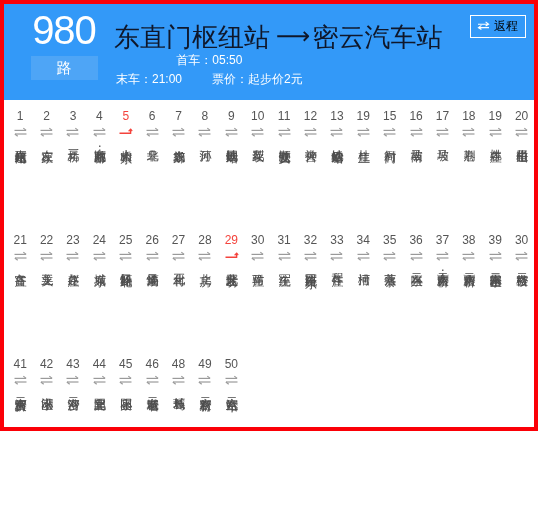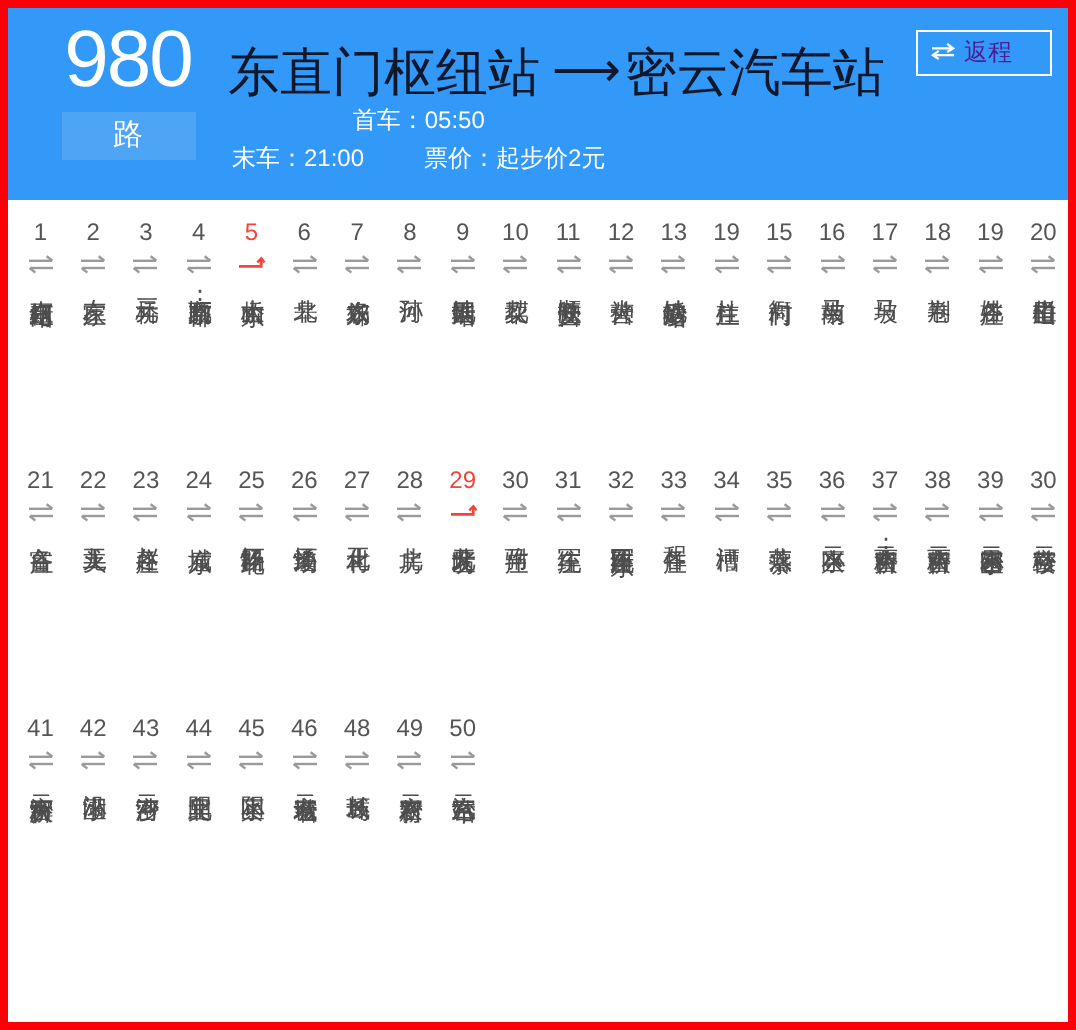--- a/index.html
+++ b/index.html
@@ -5,21 +5,21 @@
   html, body {
     margin: 0;
     padding: 0;
     background: #ffffff;
   }
   body {
     font-family: "Liberation Sans", "DejaVu Sans", sans-serif;
   }
   #page {
     width: 538px;
-    height: 515px;
+    height: 431px;
     box-sizing: border-box;
     border: 4px solid #fb0007;
     background: #ffffff;
     overflow: hidden;
     position: relative;
   }
 
   
   .header {
     background: #3399f8;
@@ -68,24 +68,24 @@
     margin: 0 6px;
     font-size: 24px;
     vertical-align: 2px;
     letter-spacing: -4px;
   }
   .return-btn {
     position: absolute;
     right: 8px;
     top: 11px;
     border: 1px solid #ffffff;
-    color: #4c1d95;
+    color: #000000;
     font-size: 12px;
     line-height: 14px;
-    padding: 3px 19px 4px 6px;
+    padding: 3px 7px 4px 6px;
     white-space: nowrap;
     cursor: pointer;
     background: transparent;
   }
   .return-btn .swap-icon {
     display: inline-block;
     width: 13px;
     height: 10px;
     vertical-align: -1px;
     margin-right: 4px;

